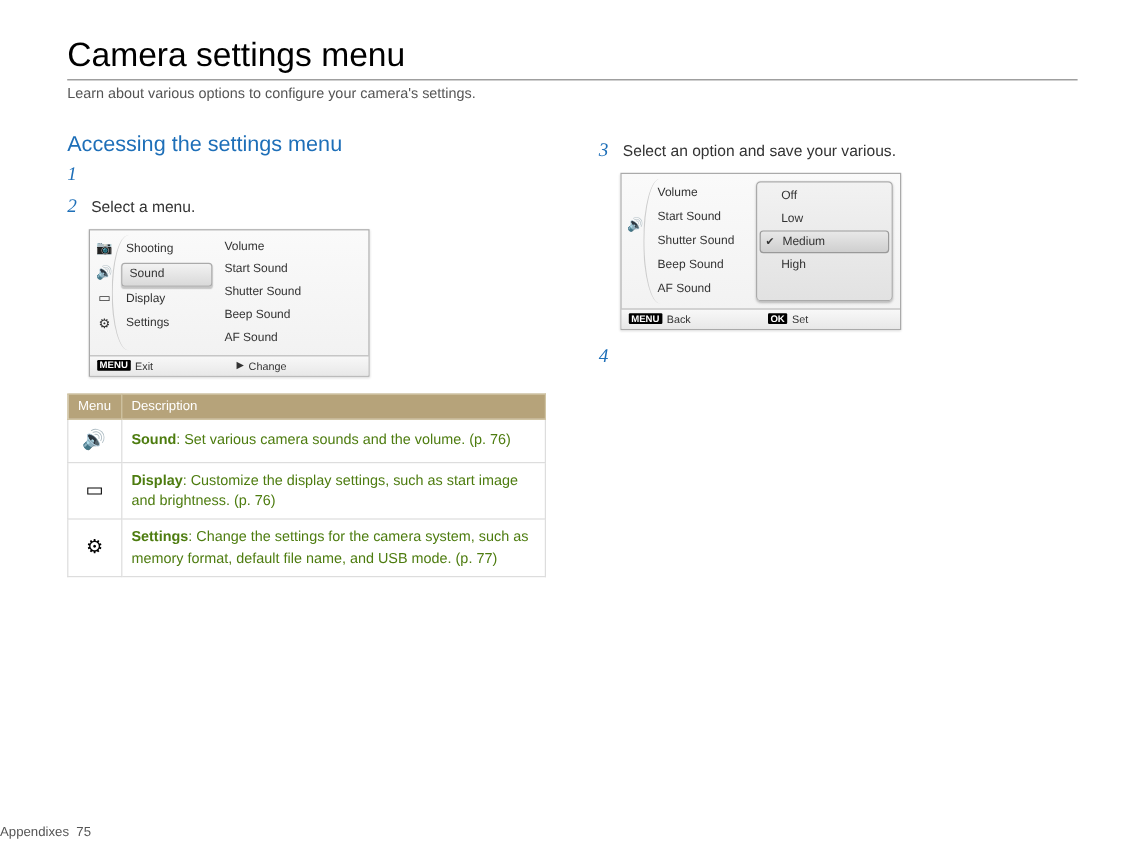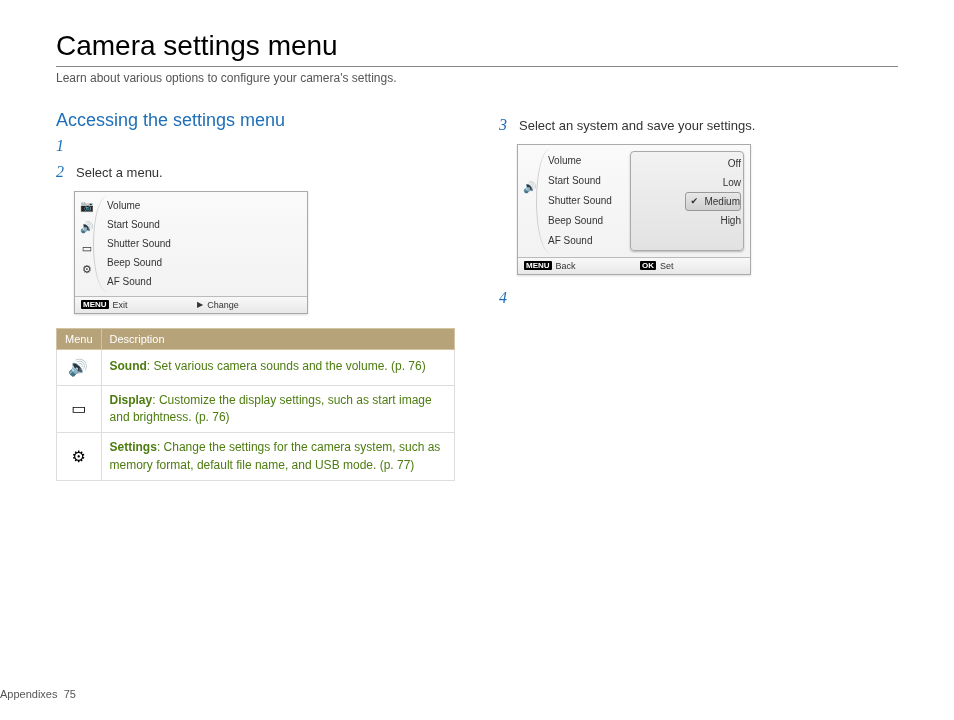--- a/index.html
+++ b/index.html
@@ -121,21 +121,20 @@
     padding-left:4px;
   }
   .cs-right.popup {
     background: linear-gradient(#f2f2f2,#e2e2e2);
     border:1px solid #aaa;
     border-radius: 4px;
     margin: 6px 6px 6px 0;
     padding: 2px;
     gap:0;
     box-shadow: 0 1px 2px rgba(0,0,0,0.25);
-    align-items: flex-end;
   }
   .cs-right.popup .opt {
     height: 19px;
     padding-left: 18px;
     position: relative;
   }
   .cs-right.popup .opt.sel {
     background: linear-gradient(#e8e8e8,#cfcfcf);
     border:1px solid #999;
     border-radius:3px;
@@ -237,20 +236,34 @@
     </div>
 
     <div class="camera-screen">
       <div class="cs-body">
         <div class="cs-left">
           <span class="ic">📷</span>
           <span class="ic">🔊</span>
           <span class="ic">▭</span>
           <span class="ic">⚙</span>
           <div class="cs-curve"></div>
+        </div>
+        <div class="cs-mid">
+          <div class="row">
+              <span>Shooting</span>
+            </div>
+          <div class="row sel">
+              <span>Sound</span>
+            </div>
+          <div class="row">
+              <span>Display</span>
+            </div>
+          <div class="row">
+              <span>Settings</span>
+            </div>
         </div>
         <div class="cs-right">
           <div class="opt">Volume</div>
           <div class="opt">Start Sound</div>
           <div class="opt">Shutter Sound</div>
           <div class="opt">Beep Sound</div>
           <div class="opt">AF Sound</div>
         </div>
       </div>
       <div class="cs-footer">
@@ -285,21 +298,21 @@
           <td class="icon-cell">⚙</td>
           <td><b>Settings</b><span>: Change the settings for the camera system, such as memory format, default file name, and USB mode. (p. 77)</span></td>
         </tr>
       </tbody>
     </table>
   </div>
 
   <div class="col">
     <div class="step">
       <span class="step-num">3</span>
-      <span class="step-text">Select an system and save your settings.</span>
+      <span class="step-text">Select an option and save your various.</span>
     </div>
 
     <div class="camera-screen">
       <div class="cs-body">
         <div class="cs-left">
           <span class="ic" style="margin-top:28px">🔊</span>
           <div class="cs-curve"></div>
         </div>
         <div class="cs-mid" style="width:88px">
           <div class="row">

